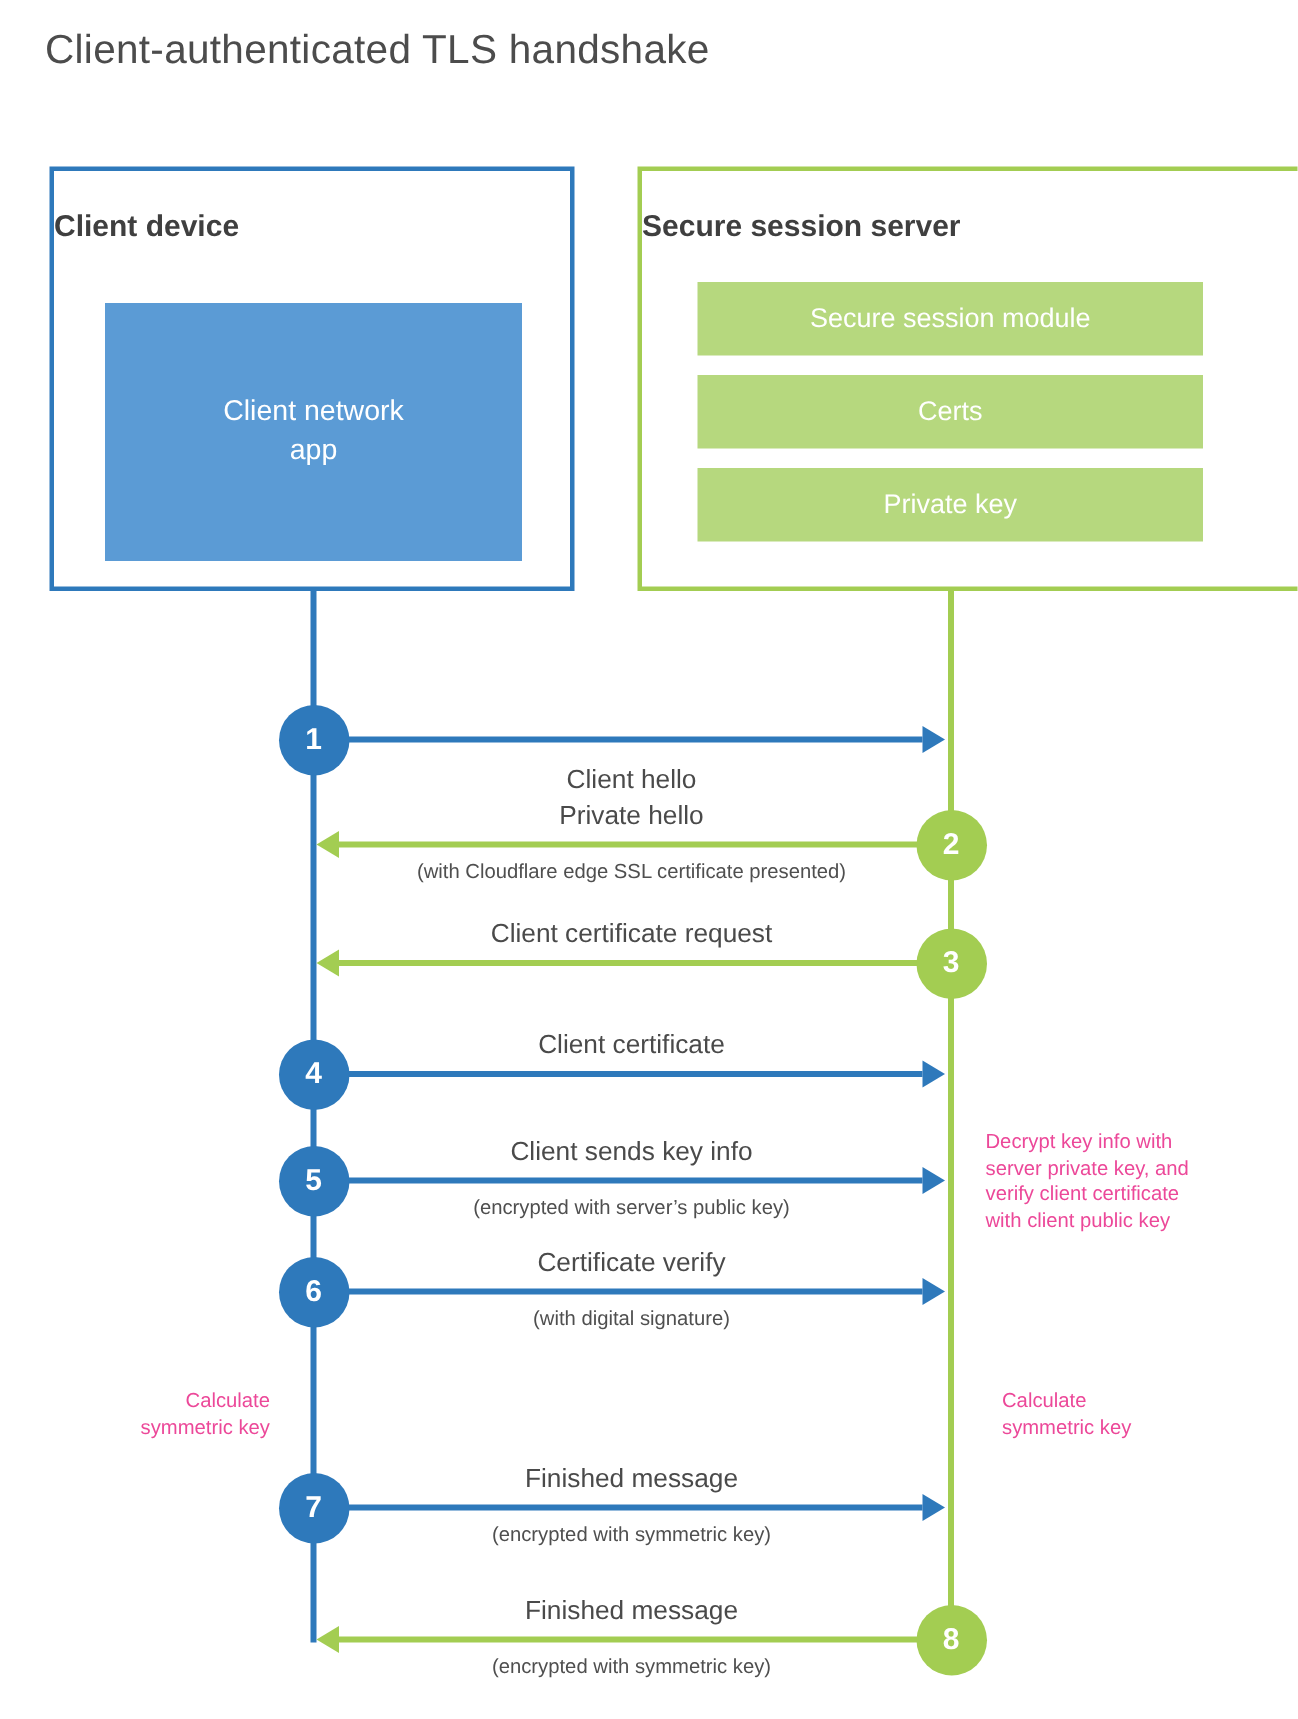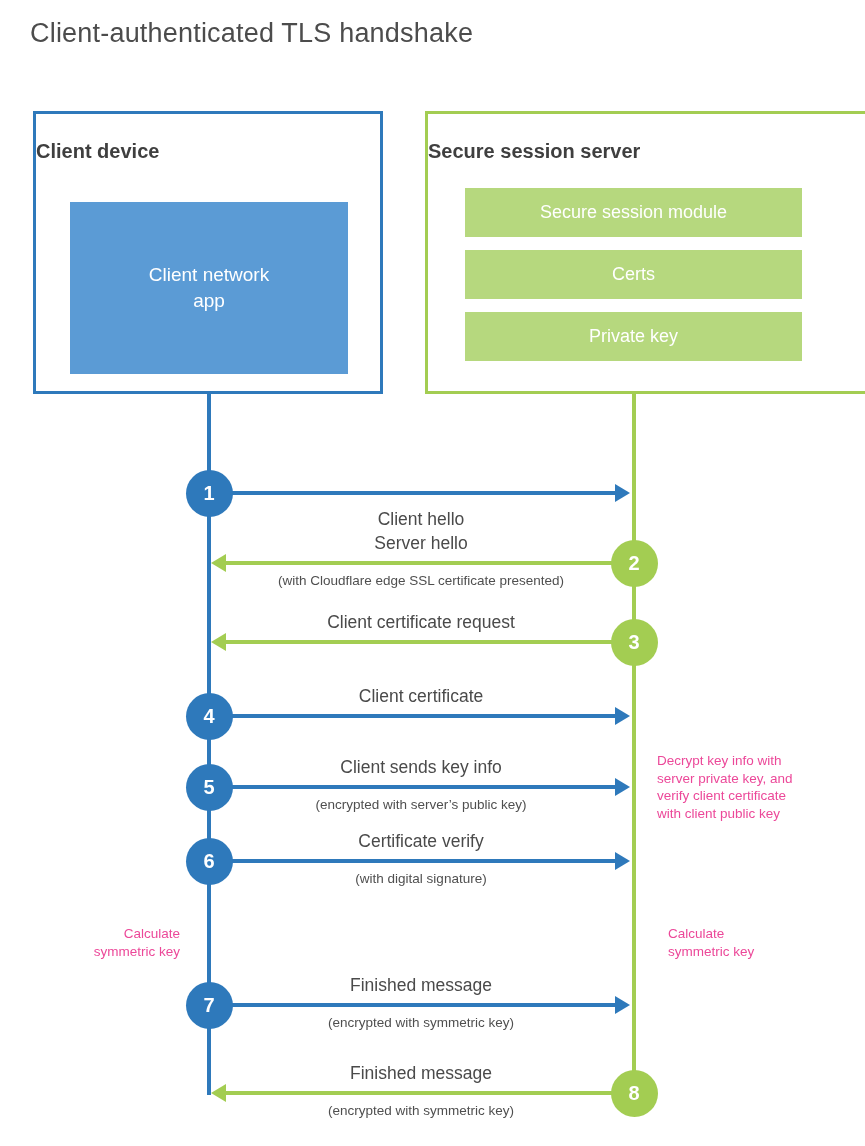--- a/index.html
+++ b/index.html
@@ -93,21 +93,21 @@
   <div class="lifeline green"></div>
 
   <div id="steps">
       <div class="step-circle blue" style="left: 185.5px; top: 469.5px;">1</div>
       <div class="arrow-bar blue" style="top: 491px; left: 211px; width: 404px;"></div>
       <div class="arrow-head right blue" style="top: 484px; left: 615px;"></div>
       <div class="step-label" style="left: 421px; top: 463px; margin-top: 46px;">Client hello</div>
       <div class="step-circle green" style="left: 610.5px; top: 539.5px;">2</div>
       <div class="arrow-bar green" style="top: 561px; left: 226px; width: 406px;"></div>
       <div class="arrow-head left green" style="top: 554px; left: 211px;"></div>
-      <div class="step-label" style="left: 421px; top: 533px;">Server hello</div>
+      <div class="step-label" style="left: 421px; top: 533px;">Private hello</div>
       <div class="step-sub" style="left: 421px; top: 573px;">(with Cloudflare edge SSL certificate presented)</div>
       <div class="step-circle green" style="left: 610.5px; top: 618.5px;">3</div>
       <div class="arrow-bar green" style="top: 640px; left: 226px; width: 406px;"></div>
       <div class="arrow-head left green" style="top: 633px; left: 211px;"></div>
       <div class="step-label" style="left: 421px; top: 612px; text-align: center;">Client certificate request</div>
       <div class="step-circle blue" style="left: 185.5px; top: 692.5px;">4</div>
       <div class="arrow-bar blue" style="top: 714px; left: 211px; width: 404px;"></div>
       <div class="arrow-head right blue" style="top: 707px; left: 615px;"></div>
       <div class="step-label" style="left: 421px; top: 686px;">Client certificate</div>
       <div class="step-circle blue" style="left: 185.5px; top: 763.5px;">5</div>

